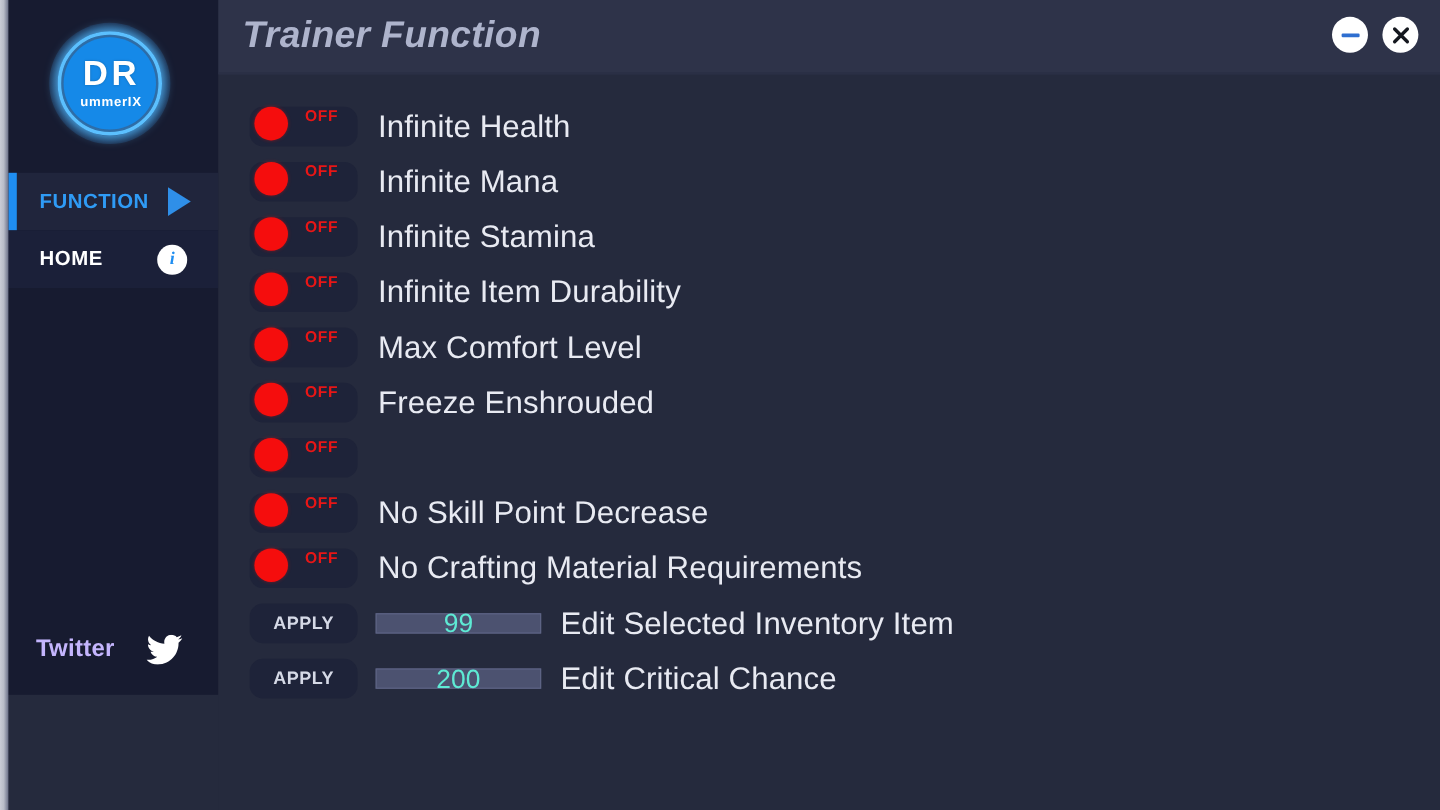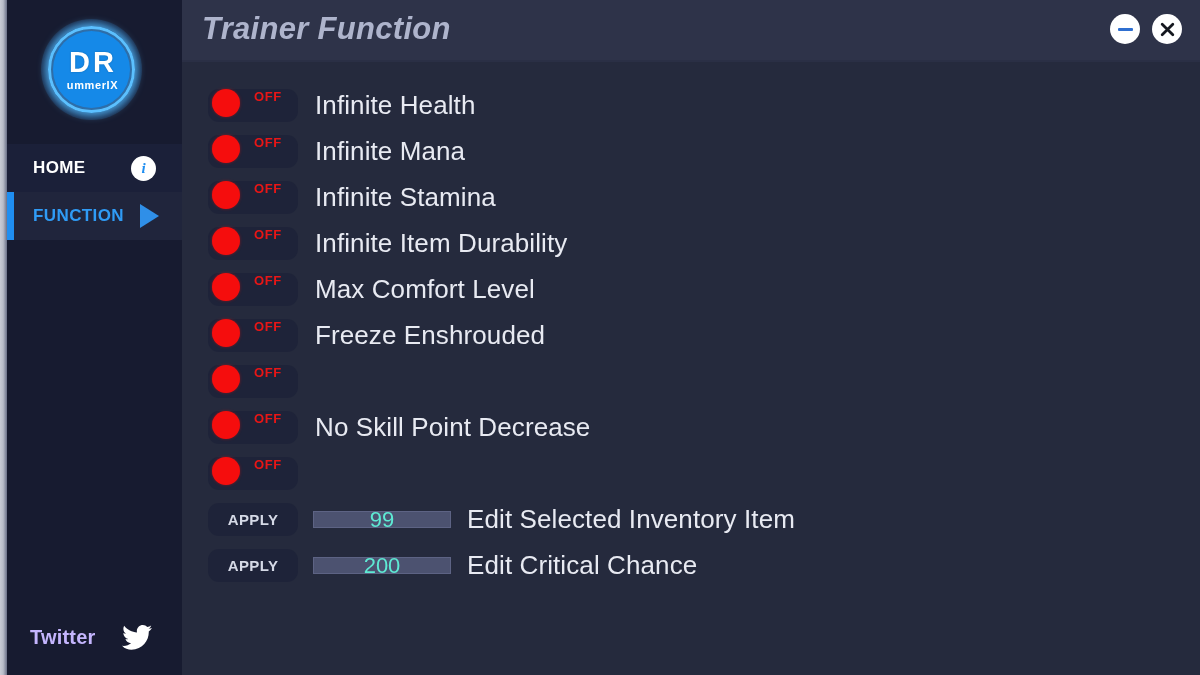--- a/index.html
+++ b/index.html
@@ -31,21 +31,21 @@
     width: 7px;
     height: 675px;
     background: linear-gradient(to right, #c9ccd6 0%, #b8bcc8 45%, #6a7088 100%);
     z-index: 30;
   }
 
   
   .sidebar {
     position: relative;
     width: 182px;
-    height: 675px;
+    height: 579px;
     background: #171b30;
     flex: 0 0 182px;
     box-sizing: border-box;
   }
 
   .logo-wrap {
     position: absolute;
     left: 41px;
     top: 19px;
     width: 101px;
@@ -326,28 +326,28 @@
       <div class="logo-glow"></div>
       <div class="logo-ring"></div>
       <div class="logo-disc">
         <div class="logo-main">DR</div>
         <div class="logo-sub">ummerIX</div>
       </div>
     </div>
 
     <div class="nav">
 
+      <div class="nav-item active">
+        <span class="nav-label">FUNCTION</span>
+        <span class="play-icon"></span>
+      </div>
+
       <div class="nav-item home">
         <span class="nav-label">HOME</span>
         <span class="info-icon">i</span>
-      </div>
-
-      <div class="nav-item active">
-        <span class="nav-label">FUNCTION</span>
-        <span class="play-icon"></span>
       </div>
 
     </div>
 
     <div class="social">
       <span class="social-label">Twitter</span>
       <span class="twitter-icon">
         <svg width="30" height="25" viewBox="0 0 24 20">
           <path fill="#ffffff" d="M24 2.3c-0.9 0.4-1.8 0.66-2.8 0.78 1-0.6 1.78-1.56 2.14-2.7-0.94 0.56-1.98 0.96-3.08 1.18C19.36 0.6 18.1 0 16.7 0c-2.66 0-4.82 2.16-4.82 4.82 0 0.38 0.04 0.74 0.12 1.1C8 5.72 4.25 3.7 1.74 0.6 1.32 1.3 1.08 2.1 1.08 2.98c0 1.66 0.85 3.14 2.14 4-0.78-0.02-1.52-0.24-2.16-0.6v0.06c0 2.34 1.66 4.28 3.87 4.72-0.4 0.12-0.83 0.18-1.27 0.18-0.31 0-0.61-0.04-0.9-0.08 0.62 1.92 2.4 3.32 4.52 3.36-1.66 1.3-3.75 2.08-6.02 2.08-0.39 0-0.78-0.02-1.16-0.07C2.23 19.02 4.77 19.8 7.5 19.8c9 0 13.93-7.46 13.93-13.93l-0.02-0.64C22.36 4.54 23.27 3.5 24 2.3z"></path>
         </svg>
@@ -435,20 +435,21 @@
           <span class="toggle-state">OFF</span>
         </div>
         <div class="row-label">No Skill Point Decrease</div>
       </div>
 
       <div class="row">
         <div class="toggle">
           <span class="knob"></span>
           <span class="toggle-state">OFF</span>
         </div>
+        <div class="row-label">No Crafting Material Requirements</div>
       </div>
 
       <div class="row value-row">
         <div class="apply-btn">APPLY</div>
         <div class="value-box">99</div>
         <div class="row-label">Edit Selected Inventory Item</div>
       </div>
 
       <div class="row value-row">
         <div class="apply-btn">APPLY</div>

